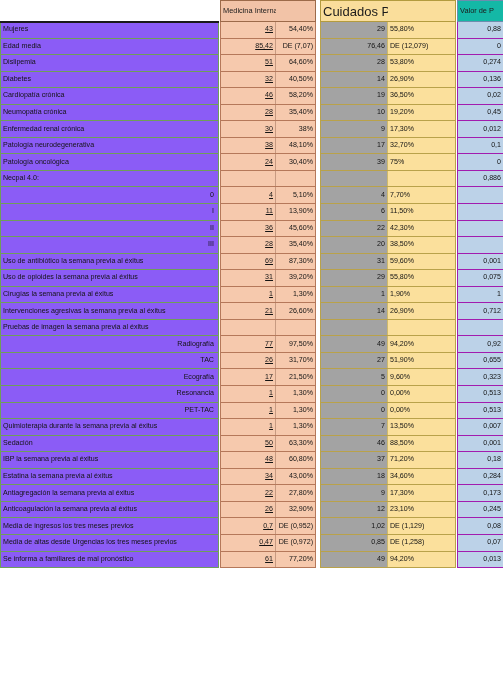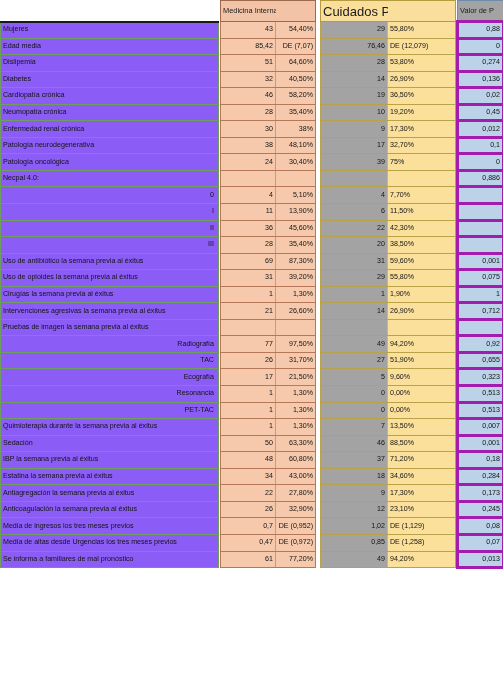--- a/index.html
+++ b/index.html
@@ -73,21 +73,21 @@
     font-size: 13px;
     color: #1b1b1b;
     text-align: left;
   }
   td.hdr-cp-r {
     background: #fade9b;
     border: 1px solid #b39b3e;
     border-left: 0;
   }
   td.hdr-pv {
-    background: #a3a3a3;
+    background: #14b8a6;
     border: 1px solid #6d8dae;
     font-size: 7.4px;
     color: #1b1b1b;
     text-align: left;
   }
 
   
   td.lab {
     background: #8b5cf6;
     border-top: 1px solid #6f9e5a;
@@ -99,20 +99,21 @@
     margin-top: 32px;
   }
   td.lab.indent { text-align: right; padding-right: 4px; }
   td.spacer { background: #ffffff; border: 0; }
   td.mi-n {
     background: #f6c9ad;
     border: 1px solid #b5785a;
     border-right: 1px solid #c79a81;
     text-align: right;
     color: #141414;
+    text-decoration: underline;
   }
   td.mi-p {
     background: #f6c9ad;
     border: 1px solid #b5785a;
     border-left: 1px solid #c79a81;
     text-align: right;
     color: #141414;
   }
   td.cp-n {
     background: #a3a3a3;
@@ -122,21 +123,21 @@
     color: #141414;
   }
   td.cp-p {
     background: #fbe09c;
     border: 1px solid #b9a24a;
     border-left: 1px solid #cdb96c;
     color: #141414;
   }
   td.pv {
     background: #bcd2e8;
-    border: 3px solid #a21caf;
+    border: 1px solid #a21caf;
     text-align: right;
     color: #141414;
   }
 </style>
 </head>
 <body>
 
 <div id="sheet">
   <table class="grid">
     <colgroup>

